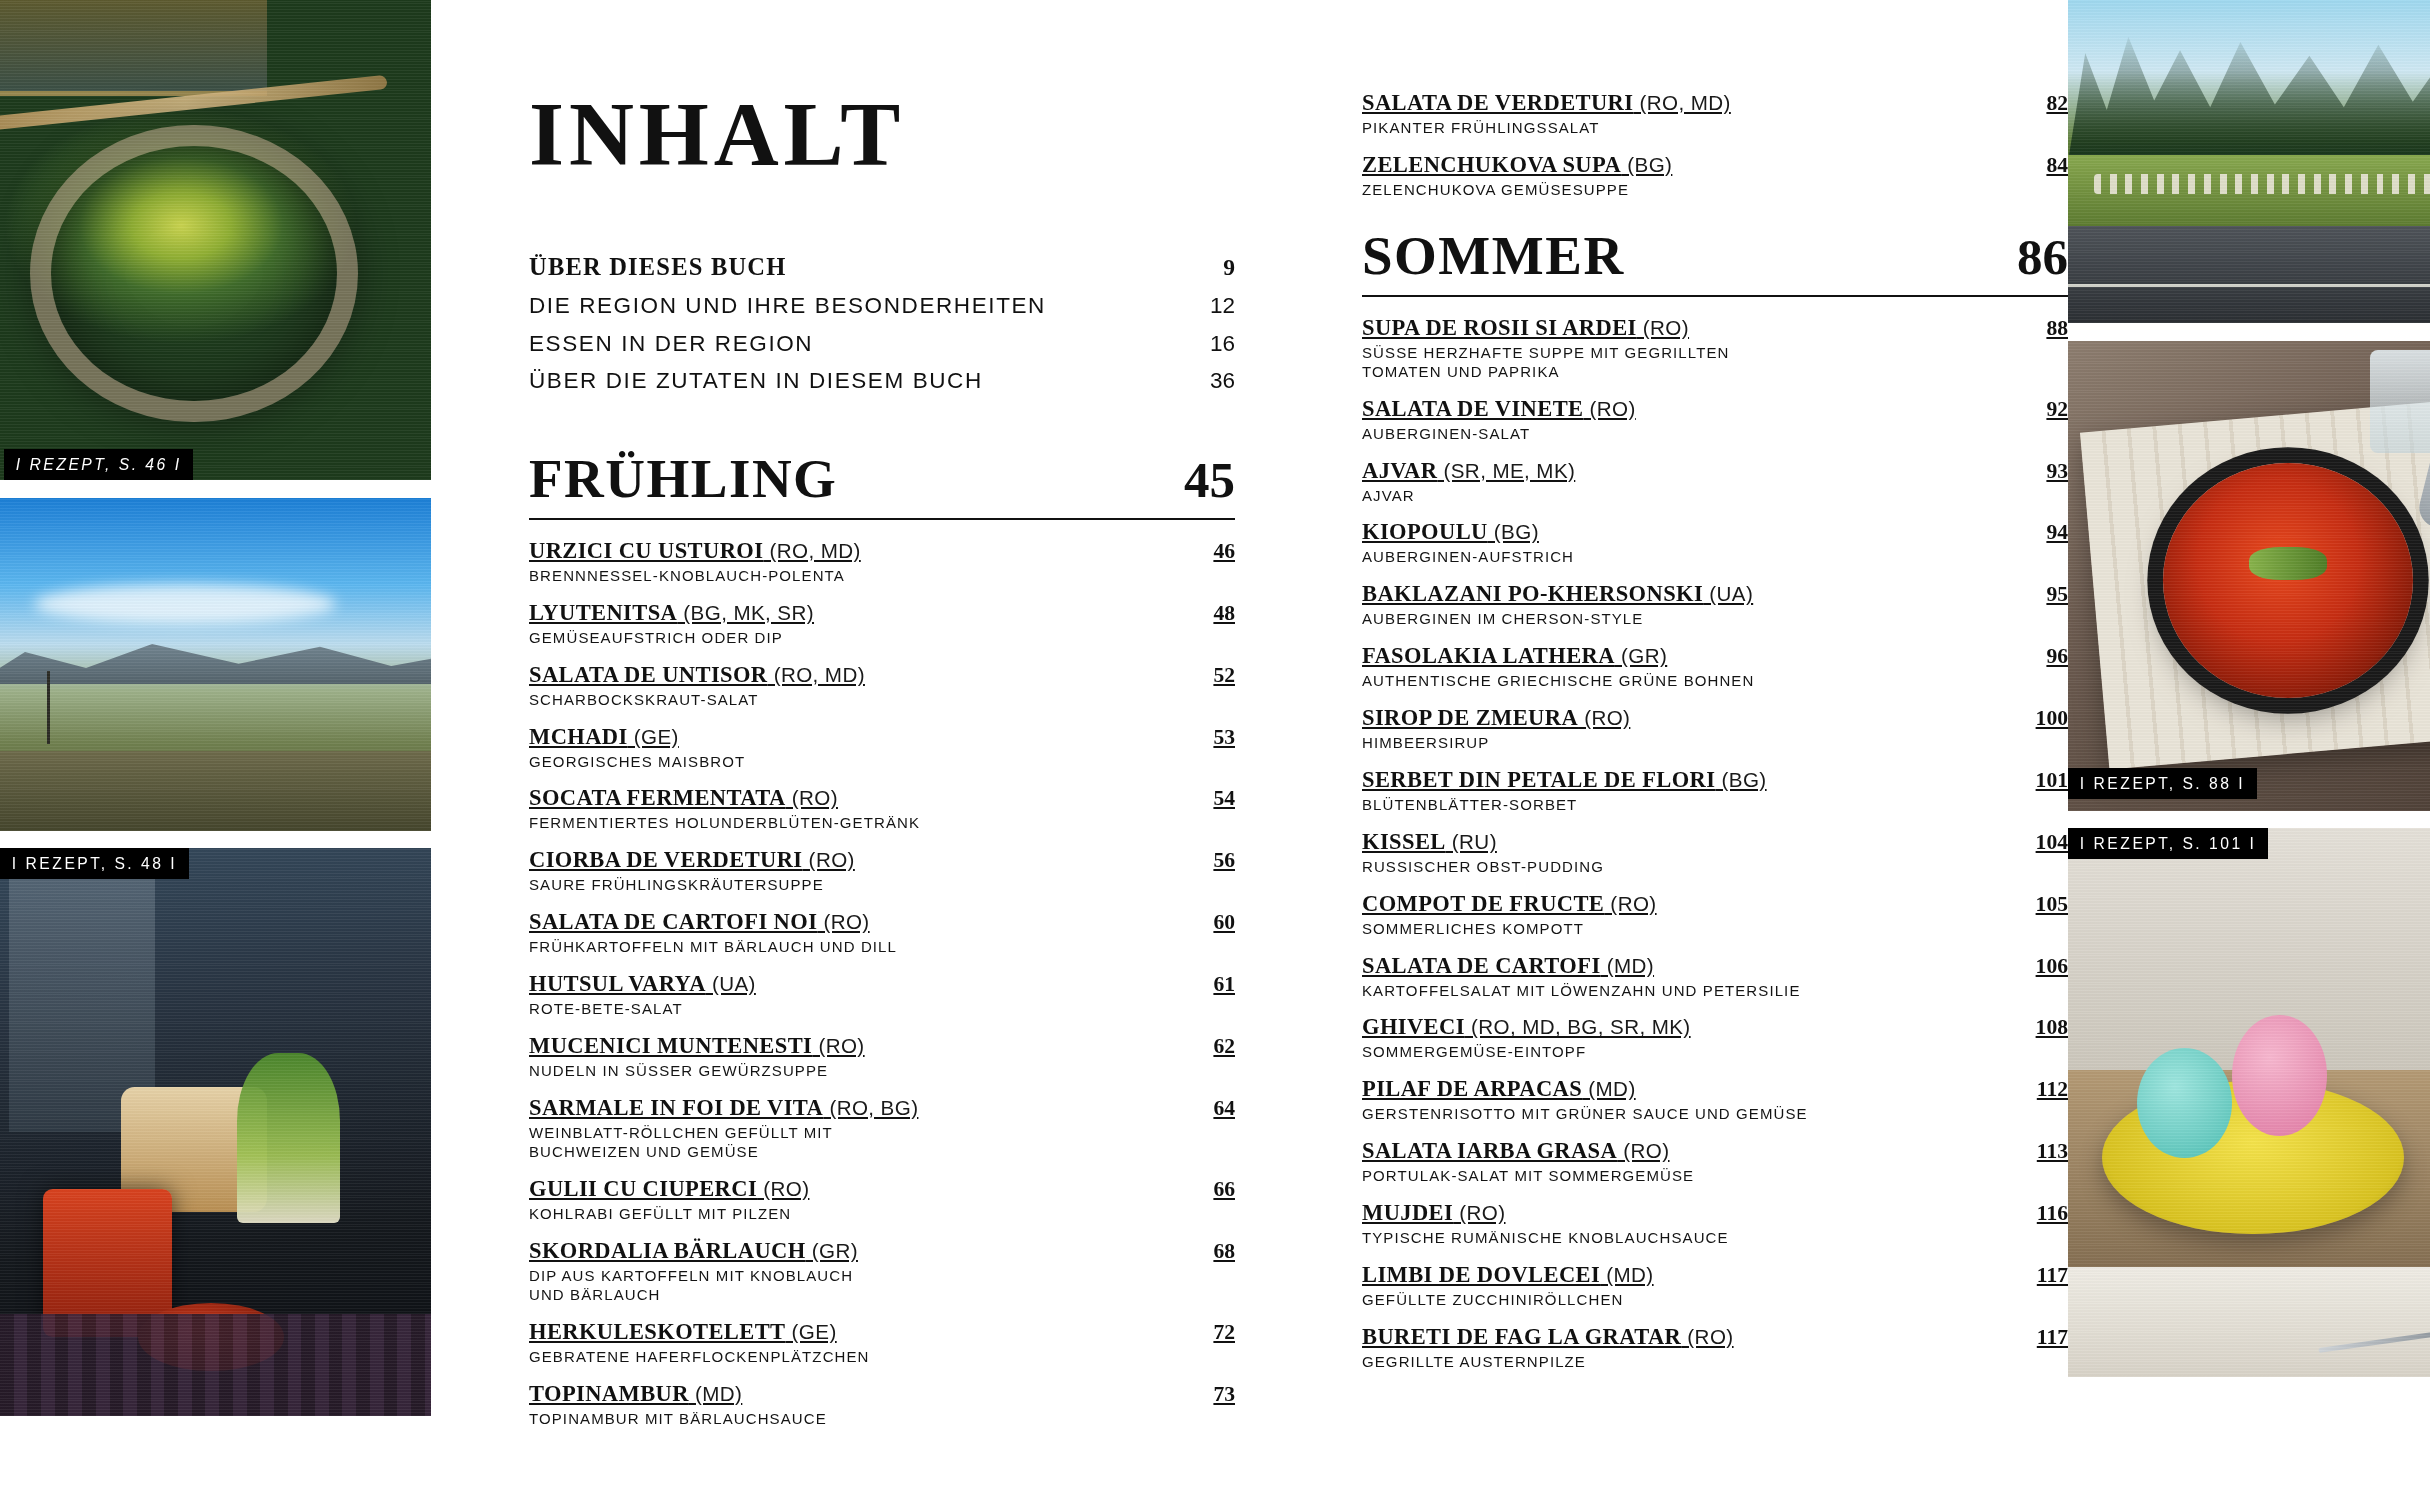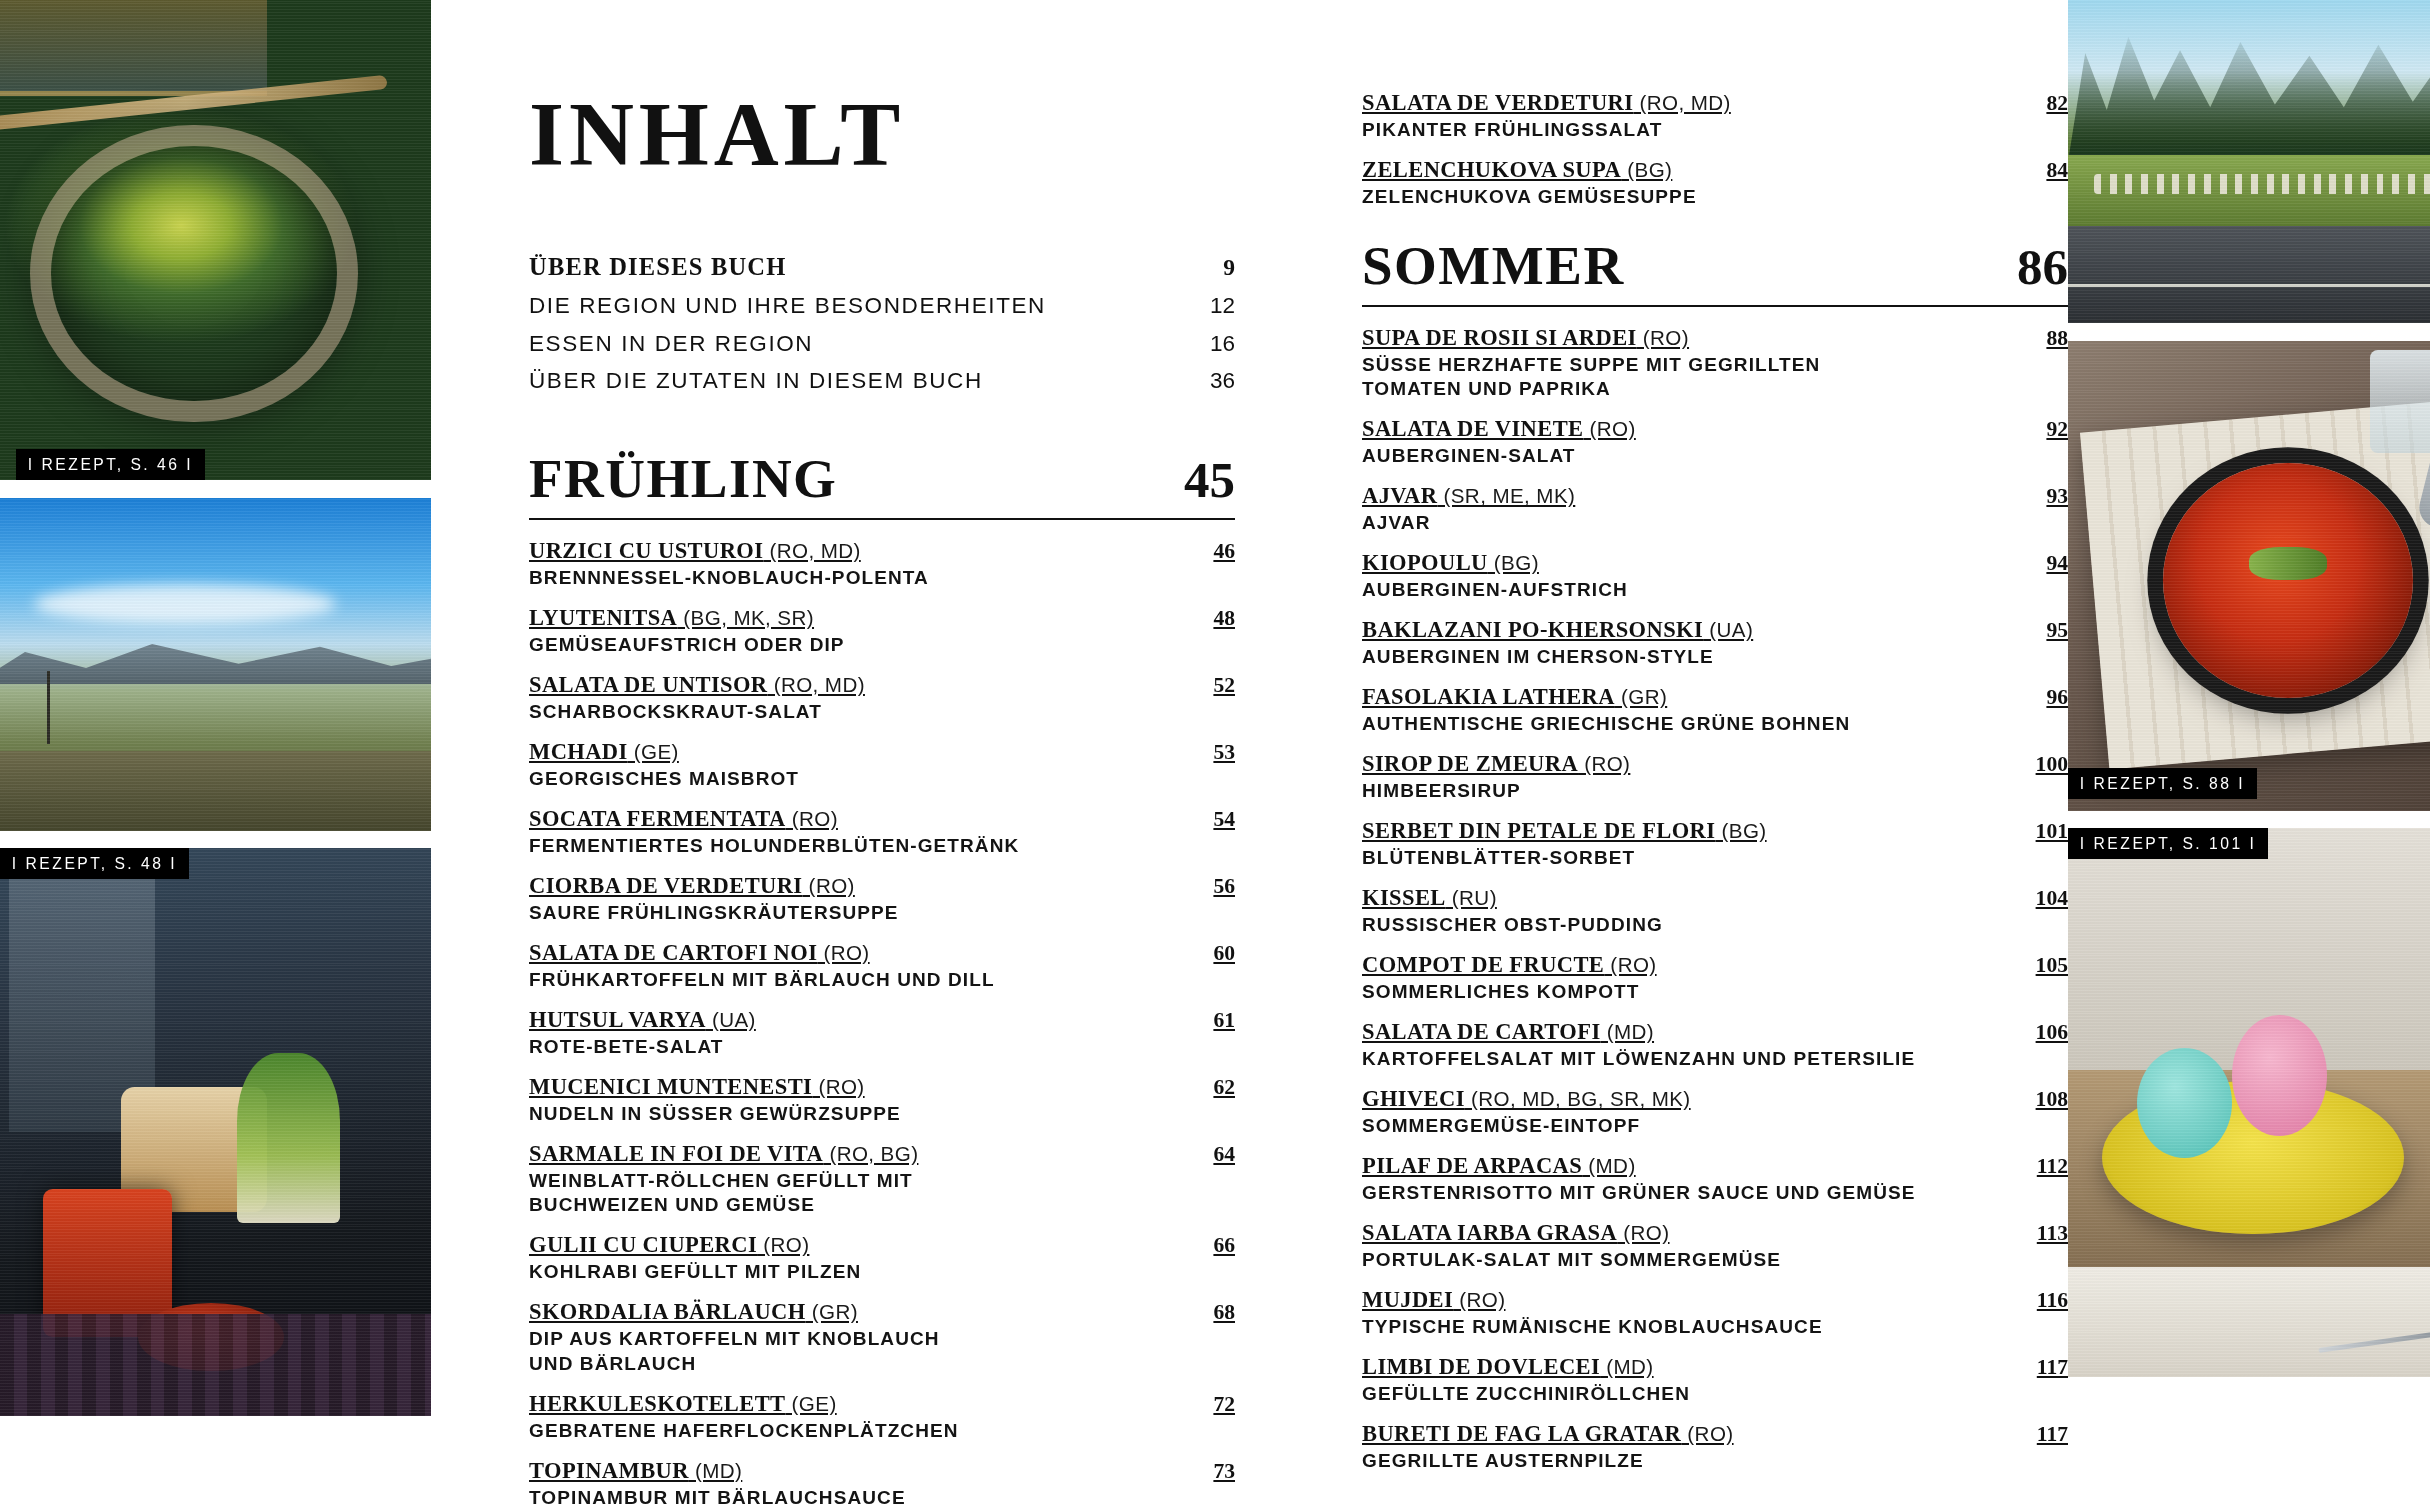--- a/index.html
+++ b/index.html
@@ -104,21 +104,21 @@
   .ph-sorbet .scoop-b{position:absolute;left:38%;top:34%;width:22%;height:22%;border-radius:50%;
     background:radial-gradient(circle at 40% 35%,#f7b7cf,#e07aa3);}
   .ph-sorbet .cloth{position:absolute;left:0;bottom:0;width:100%;height:20%;
     background:linear-gradient(180deg,#efece4,#d8d3c8);}
   .ph-sorbet .fork{position:absolute;right:12%;bottom:6%;width:30%;height:4.9px;border-radius:3.9px;
     background:linear-gradient(90deg,#cfd4d8,#8e959b);transform:rotate(-8deg);}
 
   
   .caption{position:absolute;background:#000;color:#fff;font-size:15.7px;letter-spacing:2.5px;
     padding:6.9px 11.8px 5.9px;font-family:"Liberation Sans",sans-serif;white-space:nowrap;}
-  .cap-bl{left:16px;bottom:0;}
+  .cap-bl{left:4px;bottom:0;font-style:italic;}
   .cap-tl{left:0;top:0;}
   .cap-bl-r{left:0;bottom:12px;}
 
   
   .content{flex:1 1 auto;display:flex;padding:90px 0 0 0;gap:0;}
   .col{width:706px;}
   .col-left{margin-left:98px;}
   .col-right{margin-left:127px;}
 
   .inhalt-title{font-family:"Liberation Serif",serif;font-weight:700;font-size:90px;
@@ -137,21 +137,21 @@
     border-bottom:2.9px solid #111;padding-bottom:12px;margin-bottom:17.6px;}
   .season .name{font-family:"Liberation Serif",serif;font-weight:700;font-size:55px;letter-spacing:1.5px;line-height:1;}
   .season .pg{font-family:"Liberation Serif",serif;font-weight:700;font-size:51px;line-height:1;}
 
   
   .rec{margin-bottom:14.7px;}
   .rec-head{display:flex;align-items:baseline;justify-content:space-between;gap:15.7px;text-decoration:underline;}
   .rec-title{font-family:"Liberation Serif",serif;font-weight:700;font-size:22.5px;letter-spacing:0.4px;}
   .rec-title .cc{font-family:"Liberation Sans",sans-serif;font-weight:400;font-size:20.6px;letter-spacing:0.4px;color:#1a1a1a;}
   .rec-pg{font-family:"Liberation Serif",serif;font-weight:700;font-size:21.6px;white-space:nowrap;}
-  .rec-sub{font-family:"Liberation Sans",sans-serif;font-weight:700;font-size:19px;letter-spacing:1.1px;
+  .rec-sub{font-family:"Liberation Sans",sans-serif;font-weight:400;font-size:15px;letter-spacing:1.1px;
     line-height:1.28;margin-top:2px;color:#141414;}
 
   .top-block{margin-bottom:29px;}
 </style>
 </head>
 <body>
 
 <div class="page">
 
   <aside class="rail rail-left">

